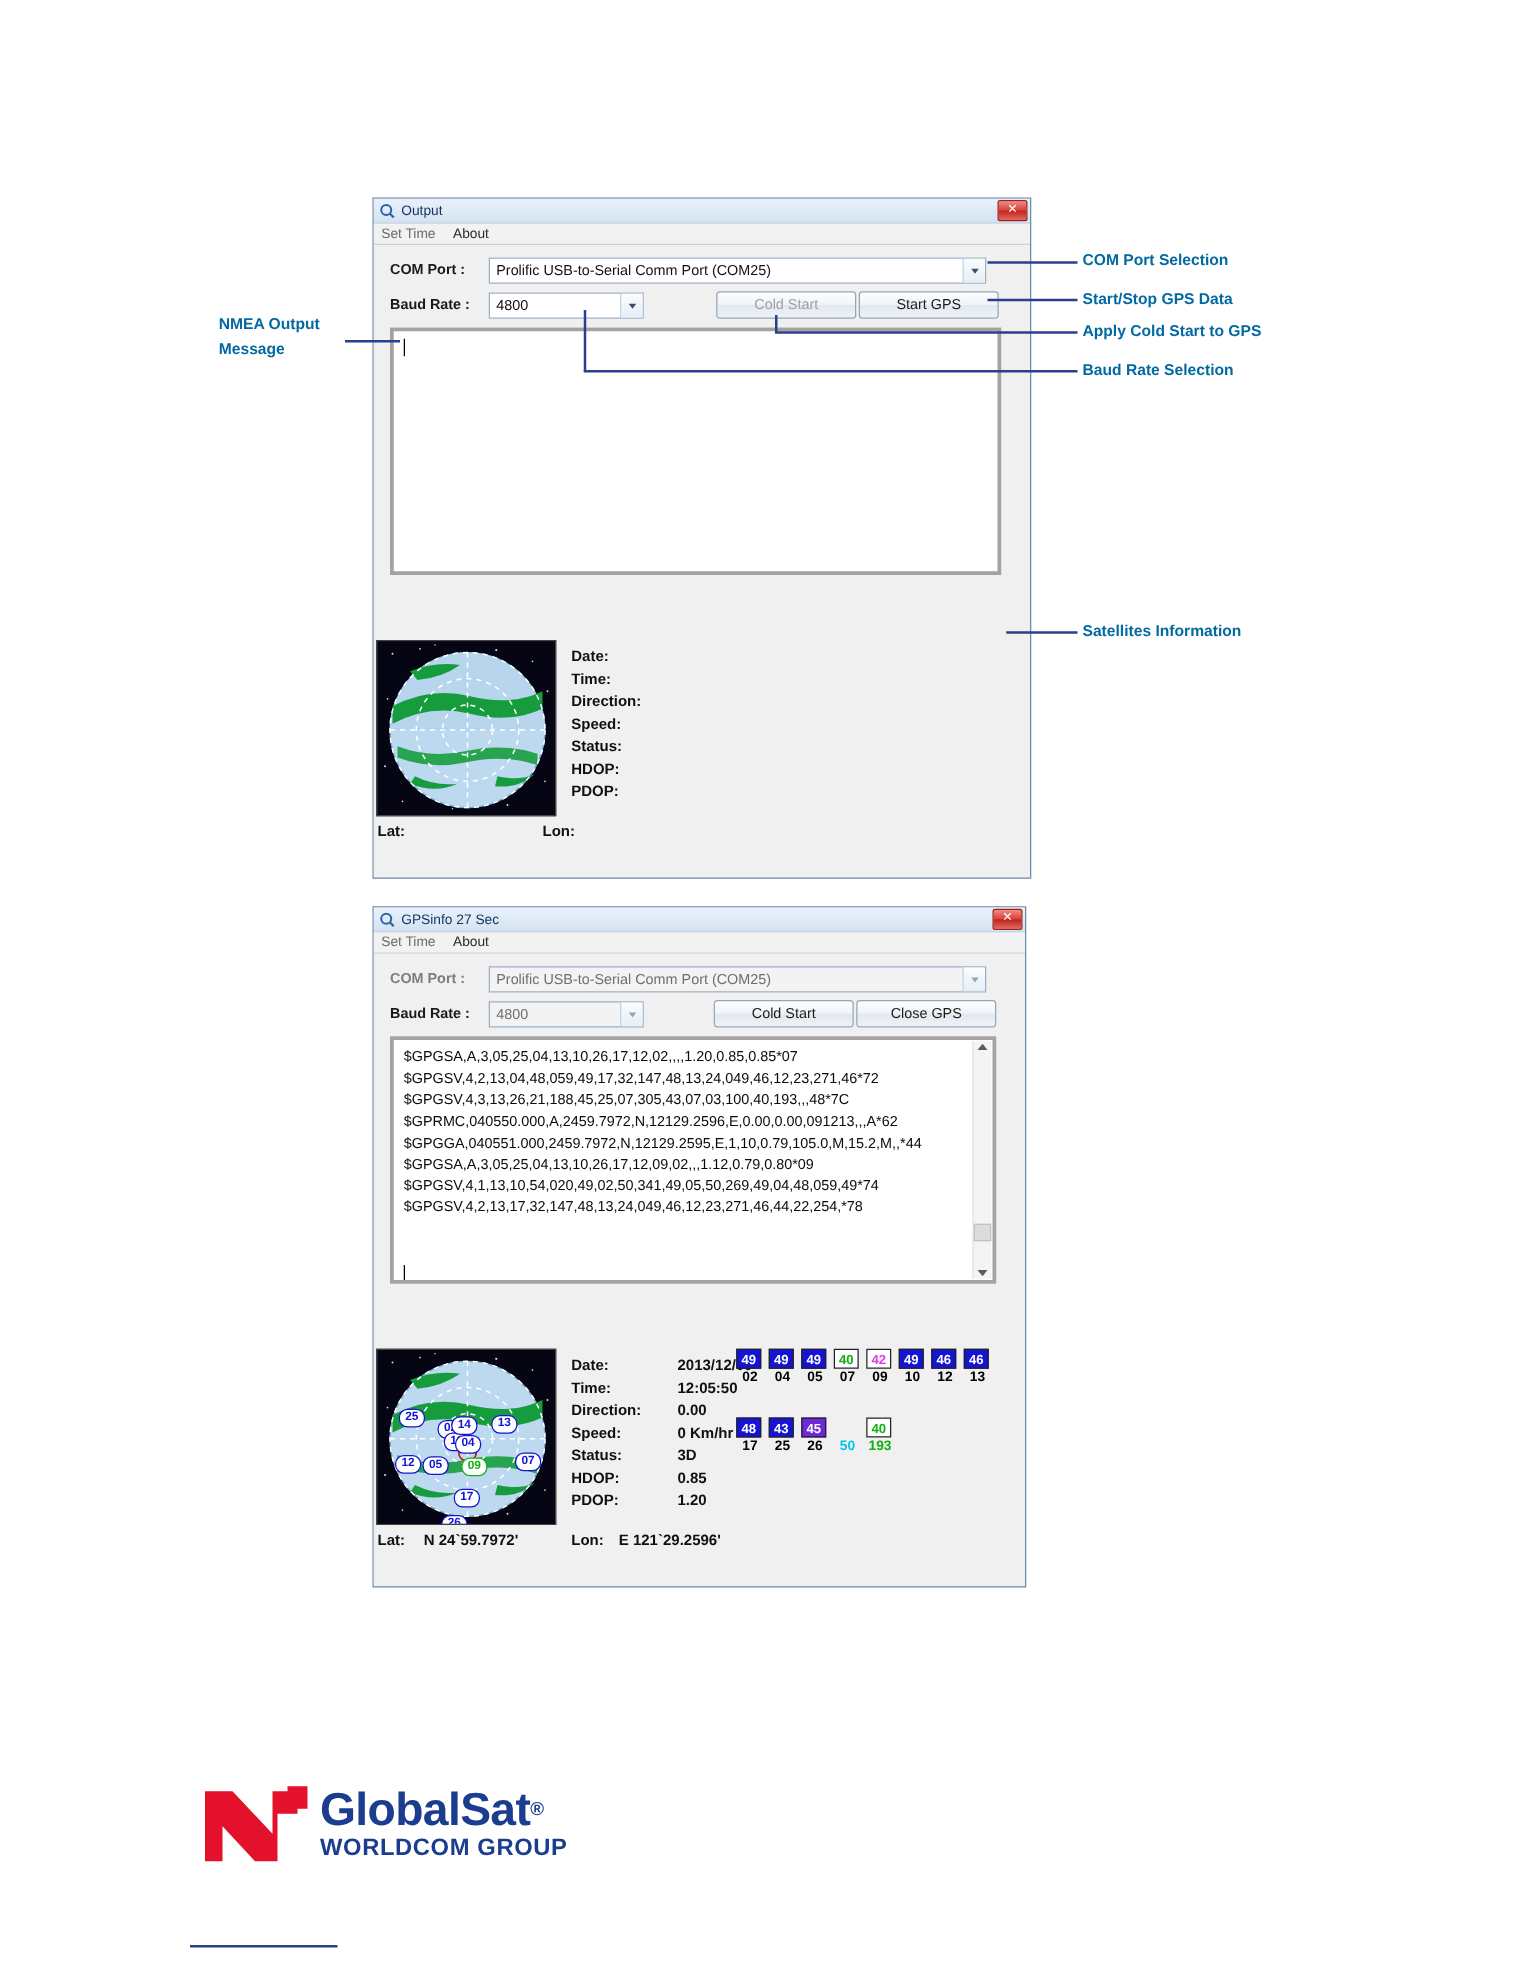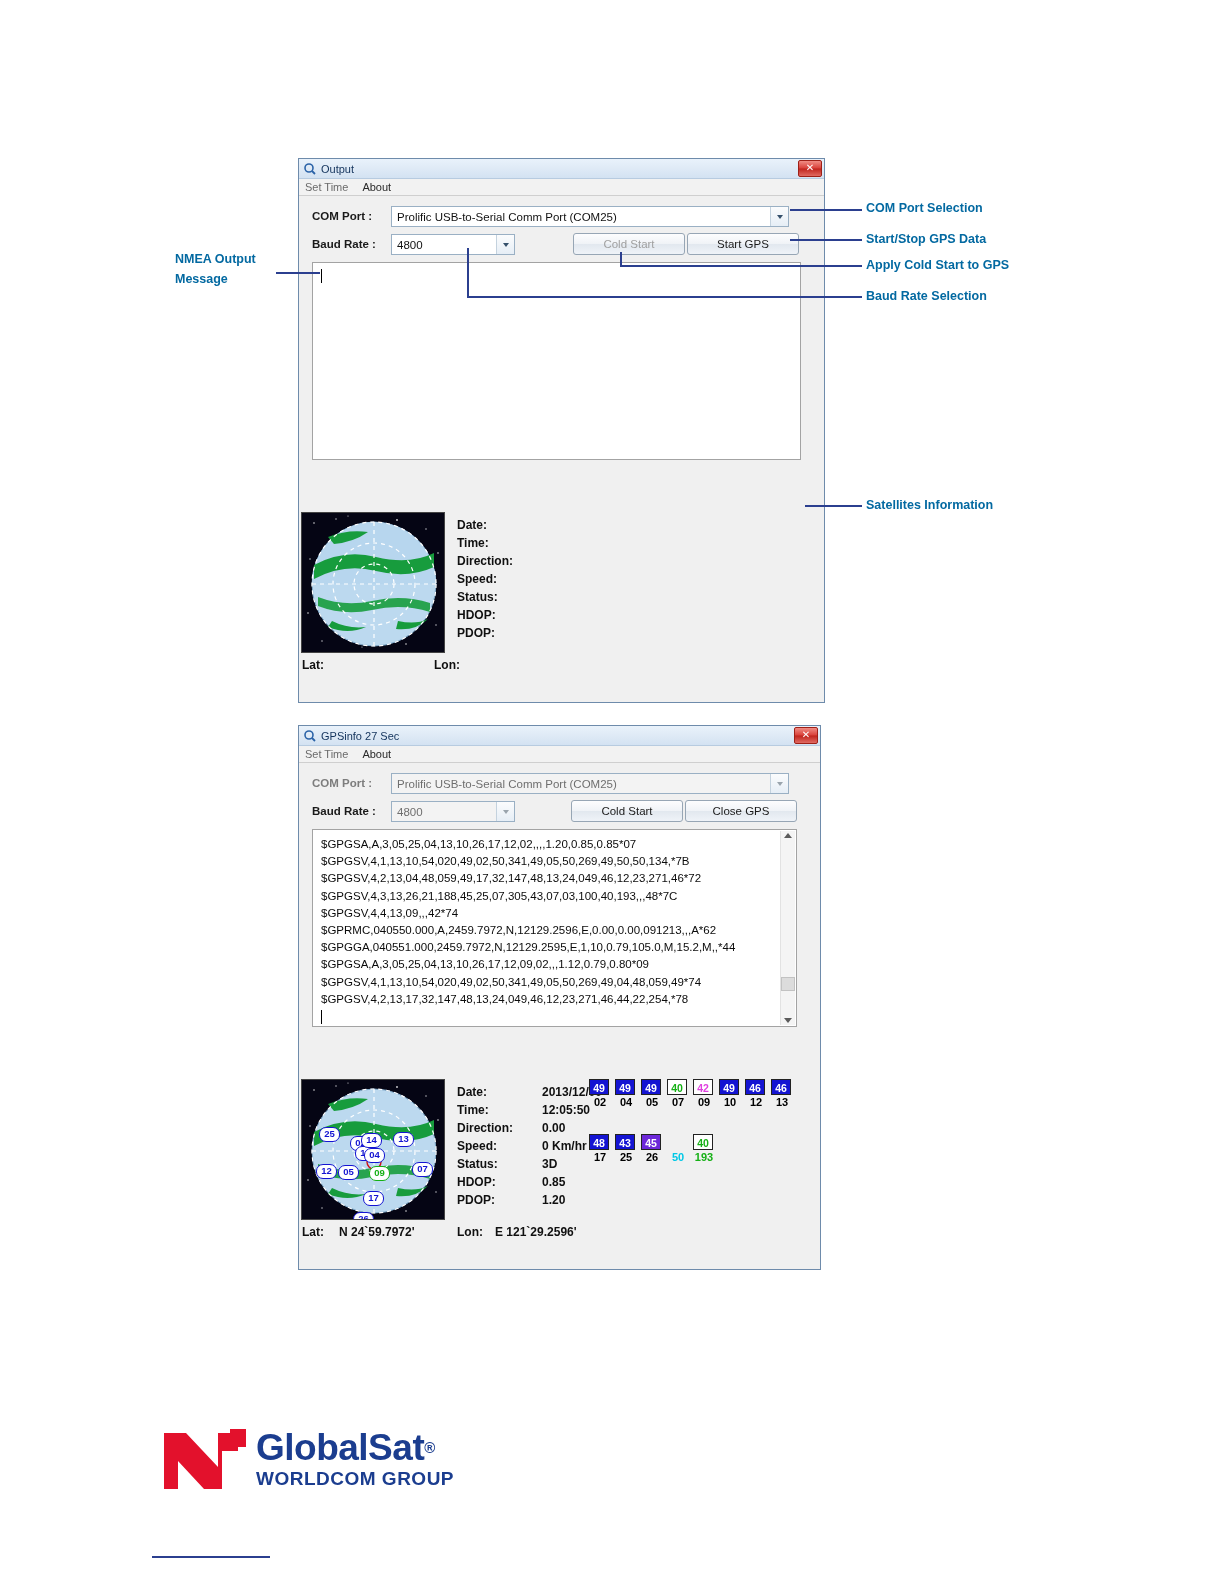--- a/index.html
+++ b/index.html
@@ -142,21 +142,21 @@
     justify-content: center;
     box-sizing: border-box;
     white-space: nowrap;
   }
   .btn.disabled { color: #a0a0a0; }
 
   
   .nmea {
     position: absolute;
     background: #fff;
-    border: 1px solid #a3a3a3;
+    border: 3px solid #a3a3a3;
     box-sizing: border-box;
     overflow: hidden;
     font-family: "Liberation Sans", sans-serif;
   }
   .nmea .caret {
     position:absolute;
     left: 8px;
     width: 1px;
     background: #000;
   }
@@ -414,24 +414,22 @@
           <i></i>
         </span>
     </div>
 
     <div class="btn" style="left:272px; top:37px; width:112px;">Cold Start</div>
     <div class="btn" style="left:386px; top:37px; width:112px;">Close GPS</div>
 
     <div class="nmea" style="left:13px; top:66px; width:485px; height:198px;">
       <div class="nmea-lines">
         <div>$GPGSA,A,3,05,25,04,13,10,26,17,12,02,,,,1.20,0.85,0.85*07</div>
-        <div>$GPGSV,4,1,13,10,54,020,49,02,50,341,49,05,50,269,49,50,50,134,*7B</div>
         <div>$GPGSV,4,2,13,04,48,059,49,17,32,147,48,13,24,049,46,12,23,271,46*72</div>
         <div>$GPGSV,4,3,13,26,21,188,45,25,07,305,43,07,03,100,40,193,,,48*7C</div>
-        <div>$GPGSV,4,4,13,09,,,42*74</div>
         <div>$GPRMC,040550.000,A,2459.7972,N,12129.2596,E,0.00,0.00,091213,,,A*62</div>
         <div>$GPGGA,040551.000,2459.7972,N,12129.2595,E,1,10,0.79,105.0,M,15.2,M,,*44</div>
         <div>$GPGSA,A,3,05,25,04,13,10,26,17,12,09,02,,,1.12,0.79,0.80*09</div>
         <div>$GPGSV,4,1,13,10,54,020,49,02,50,341,49,05,50,269,49,04,48,059,49*74</div>
         <div>$GPGSV,4,2,13,17,32,147,48,13,24,049,46,12,23,271,46,44,22,254,*78</div>
       </div>
       <div class="caret" style="top:180px; height:14px;"></div>
       <div class="scroll-track">
         <span class="scroll-arrow up"></span>
         <span class="scroll-thumb" style="position:absolute; top:146px;"></span>

